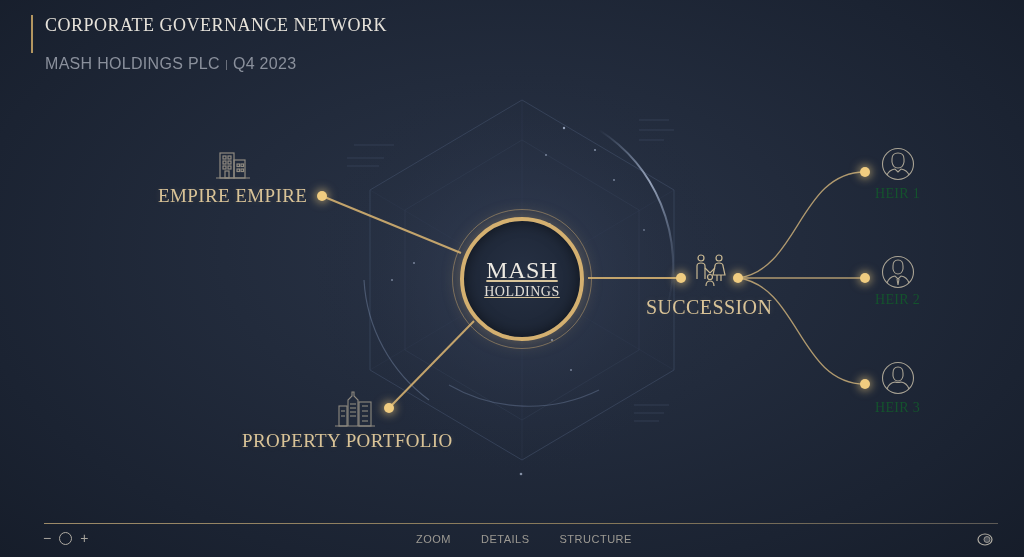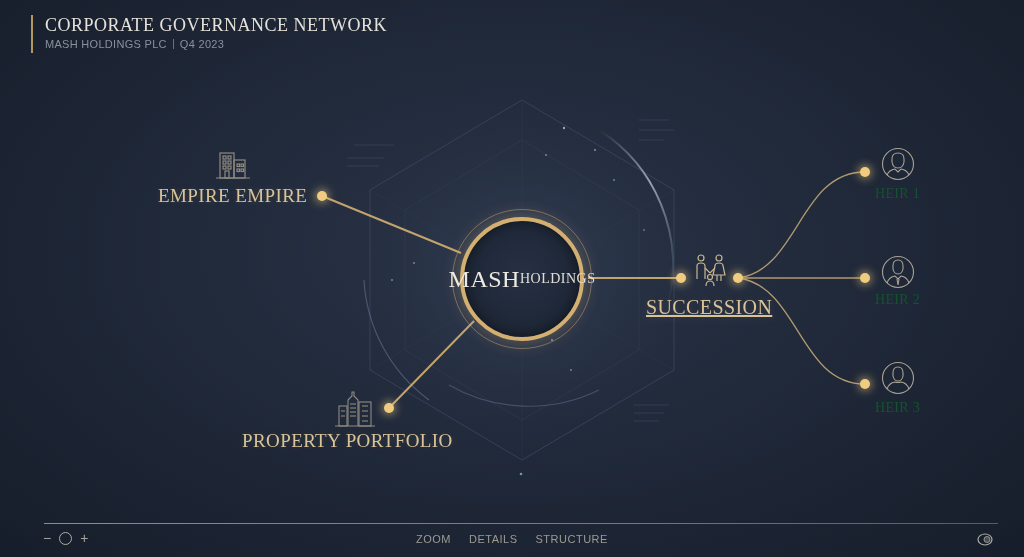--- a/index.html
+++ b/index.html
@@ -31,23 +31,23 @@
     .header-title {
       font-family: "Liberation Serif", serif;
       font-size: 18px;
       letter-spacing: 0.5px;
       color: #e6e2da;
       line-height: 20px;
       white-space: nowrap;
     }
     .header-sub {
       font-family: "Liberation Sans", sans-serif;
-      font-size: 11px;
+      font-size: 16px;
       color: #8a909c;
-      margin-top: 3px;
+      margin-top: 20px;
       letter-spacing: 0.3px;
       white-space: nowrap;
     }
     .header-sub .sep {
       display: inline-block;
       width: 1px;
       height: 10px;
       background: #6a707c;
       margin: 0 6px;
       vertical-align: -1px;
@@ -55,21 +55,21 @@
     .node-label {
       position: absolute;
       font-family: "Liberation Serif", serif;
       color: #d9c397;
       letter-spacing: 0.4px;
       white-space: nowrap;
       text-shadow: 0 0 6px rgba(217,195,151,0.15);
     }
     .retail-label { left: 149px; top: 185px; font-size: 19px; }
     .property-label { left: 233px; top: 430px; font-size: 19px; }
-    .succession-label { left: 637px; top: 296px; font-size: 20px; text-decoration: underline; }
+    .succession-label { left: 637px; top: 296px; font-size: 20px; }
     .heir-label {
       position: absolute;
       font-family: Liberation Serif, serif;
       font-size: 14px;
       color: #14532d;
       letter-spacing: 0.3px;
       white-space: nowrap;
     }
     .heir1-label { left: 866px; top: 186px; }
     .heir2-label { left: 866px; top: 292px; }
@@ -80,23 +80,25 @@
       left: 451px;
       top: 217px;
       width: 124px;
       height: 124px;
       border-radius: 50%;
       box-sizing: border-box;
       border: 4px solid #d4b070;
       background: radial-gradient(circle at 50% 45%, #263043 0%, #1e2737 70%, #1a2130 100%);
       box-shadow: 0 0 18px rgba(212,176,112,0.35), inset 0 0 14px rgba(0,0,0,0.5);
       display: flex;
+      flex-direction: column;
       align-items: center;
       justify-content: center;
       cursor: pointer;
+      text-decoration: underline;
     }
     .center-ring {
       position: absolute;
       left: 443px;
       top: 209px;
       width: 140px;
       height: 140px;
       border-radius: 50%;
       border: 1px solid rgba(212,176,112,0.45);
       box-sizing: border-box;
@@ -158,21 +160,21 @@
       width: 11px; height: 11px;
       border: 1.5px solid #b0aca3;
       border-radius: 50%;
       cursor: pointer;
     }
     .footer-menu {
       position: absolute;
       top: 533px;
       left: 407px;
       display: flex;
-      gap: 18px;
+      gap: 30px;
       font-family: "Liberation Sans", sans-serif;
       font-size: 11px;
       letter-spacing: 0.5px;
       color: #9d9a93;
     }
     .footer-menu span { cursor: pointer; }
     .footer-toggle {
       position: absolute;
       left: 968px;
       top: 533px;

